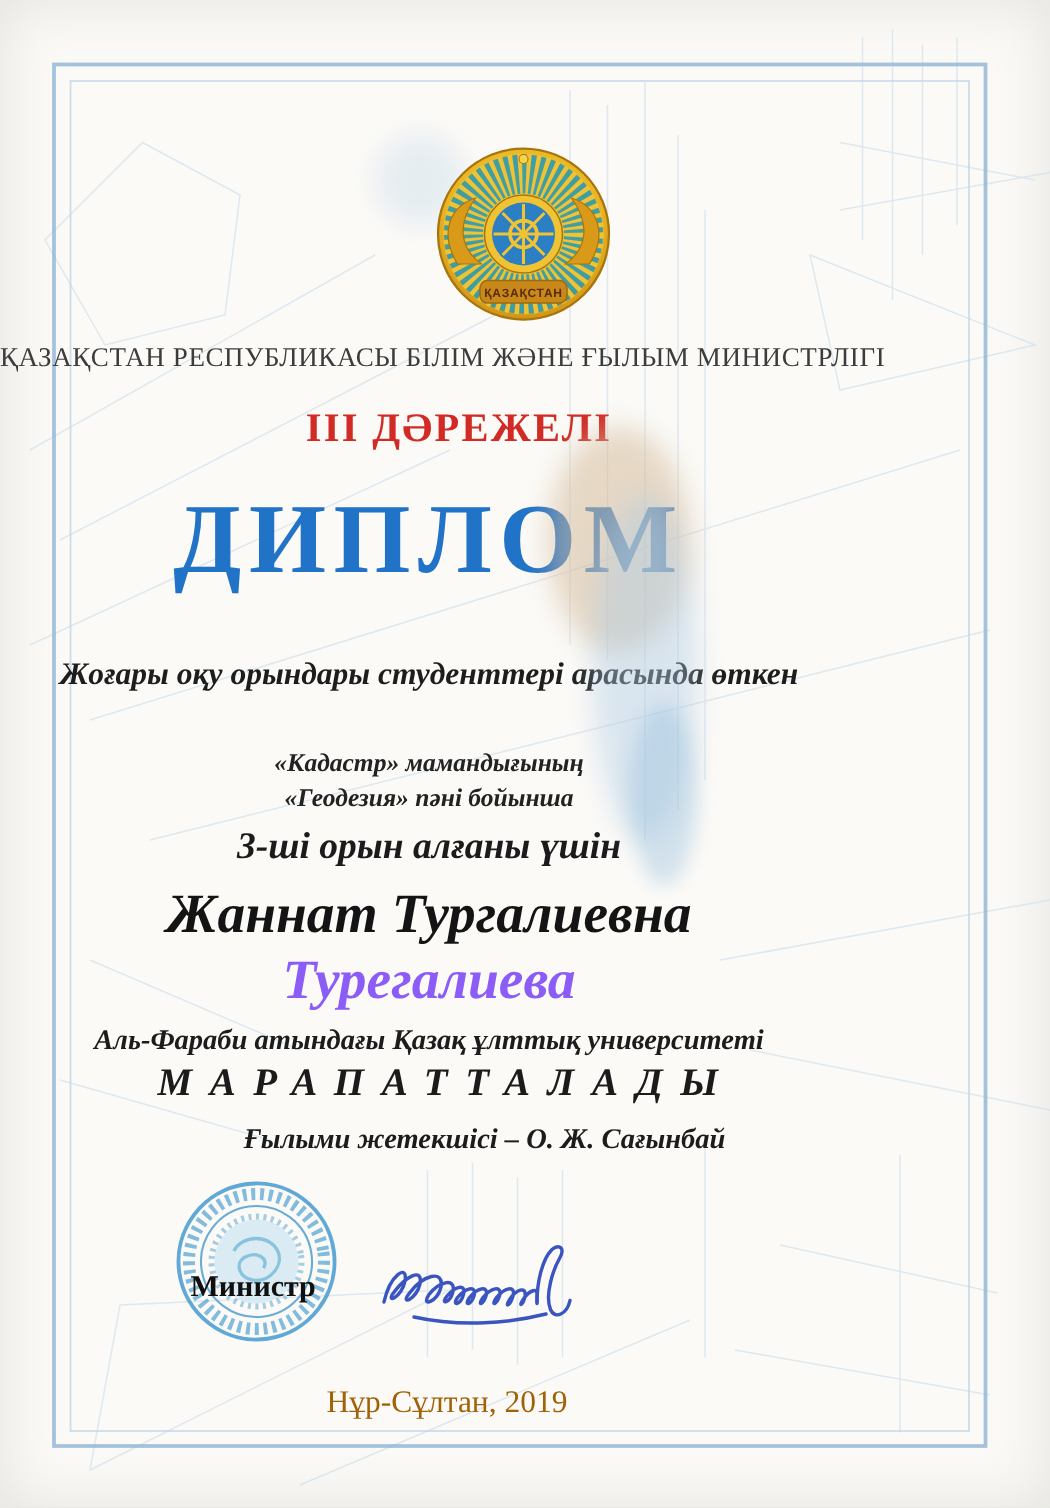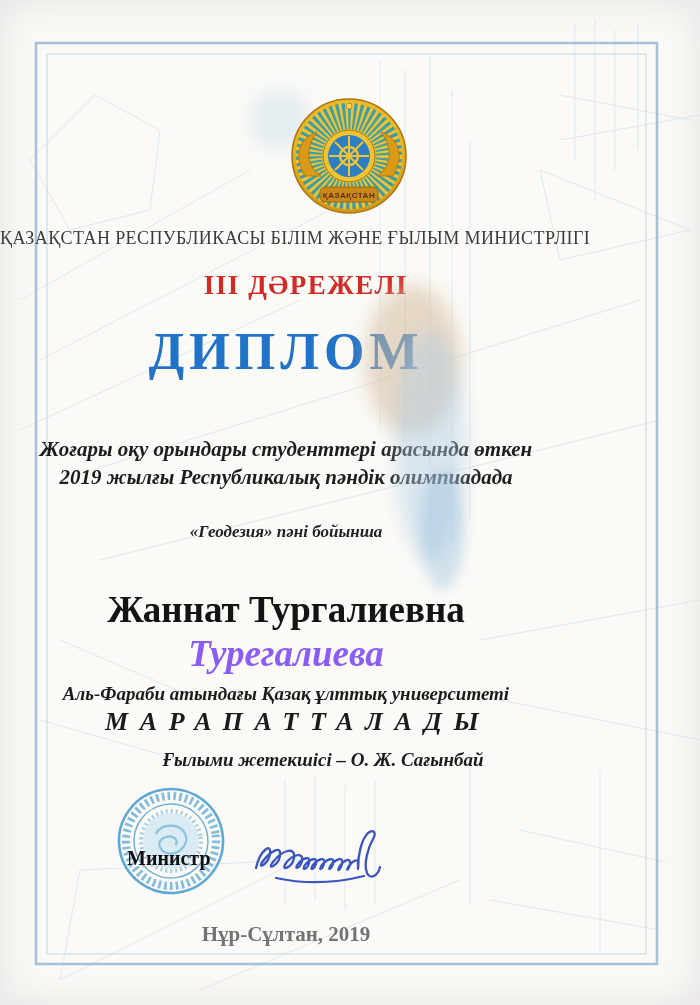--- a/index.html
+++ b/index.html
@@ -5,34 +5,34 @@
   html,body{margin:0;padding:0;background:#e9e7e2;}
   #page{
     position:relative;width:700px;height:1005px;margin:0 auto;
     background:#fbfaf7;overflow:hidden;
     font-family:"Liberation Serif","DejaVu Serif",serif;
     box-shadow:inset 0 0 40px rgba(160,160,155,.25);
   }
   .ctr{position:absolute;left:0;width:572px;text-align:center;white-space:nowrap;}
   #ministry{top:228px;font-size:18px;letter-spacing:.4px;color:#3c3c3c;}
   #degree{top:270px;font-size:27px;font-weight:bold;letter-spacing:1.5px;color:#d22b26;padding-left:20px;}
-  #diploma{top:322px;font-size:52px;font-weight:bold;letter-spacing:5px;color:#2173c8;}
+  #diploma{top:322px;font-size:66px;font-weight:bold;letter-spacing:5px;color:#2173c8;}
   #intro1{top:437px;font-size:21px;font-style:italic;font-weight:600;color:#1d1d1d;}
   #intro2{top:465px;font-size:21px;font-style:italic;font-weight:600;color:#1d1d1d;}
   #speciality{top:499px;font-size:17px;font-style:italic;font-weight:bold;color:#222;}
   #subject{top:522px;font-size:17px;font-style:italic;font-weight:bold;color:#222;}
   #place-line{top:551px;font-size:25px;font-style:italic;font-weight:600;color:#1b1b1b;}
-  #name1{top:588px;font-size:37px;font-weight:bold;color:#141414;}
+  #name1{top:588px;font-size:37px;font-style:italic;font-weight:bold;color:#141414;}
   #name2{top:632px;font-size:37px;font-style:italic;font-weight:bold;color:#8b5cf6;}
   #university{top:683px;font-size:19px;font-style:italic;font-weight:bold;color:#1c1c1c;}
   #award{top:707px;font-size:26px;font-style:italic;font-weight:600;letter-spacing:.45em;color:#1b1b1b;padding-left:.45em;}
   #supervisor{top:749px;font-size:19px;font-style:italic;font-weight:bold;color:#1c1c1c;margin-left:37px;}
   #minister-label{position:absolute;left:127px;top:847px;font-size:20px;font-weight:bold;color:#101010;z-index:5;}
   #minister-name{position:absolute;left:436px;top:843px;font-size:19px;font-weight:bold;color:#101010;}
-  #city-year{top:922px;font-size:21px;font-weight:bold;color:#737373;}
+  #city-year{top:922px;font-size:21px;font-weight:normal;color:#a16207;margin-left:12px;}
   #emblem{position:absolute;left:289px;top:94px;z-index:2;}
   #stamp{position:absolute;left:112px;top:782px;z-index:3;}
   #signature{position:absolute;left:248px;top:808px;z-index:4;}
   #sketch,#frame{position:absolute;left:0;top:0;z-index:0;}
   .wm{position:absolute;border-radius:50%;filter:blur(9px);z-index:1;}
   #wm-tan{left:365px;top:285px;width:95px;height:150px;background:rgba(213,188,156,.55);}
   #wm-blue1{left:395px;top:330px;width:70px;height:230px;background:rgba(176,205,228,.45);}
   #wm-blue2{left:420px;top:470px;width:45px;height:120px;background:rgba(150,190,220,.40);filter:blur(6px);}
   #wm-blue3{left:250px;top:90px;width:60px;height:60px;background:rgba(190,212,230,.35);}
 </style>
@@ -87,22 +87,23 @@
     <path d="M60,42 V82 M40,62 H80 M46,48 L74,76 M74,48 L46,76" stroke="#f0c335" stroke-width="2"></path>
     <rect x="31" y="93" width="58" height="15" rx="5" fill="#c8881a" stroke="#a06a0c" stroke-width="1"></rect>
     <text x="60" y="104" text-anchor="middle" font-size="8" font-weight="bold" fill="#5a2c08" font-family="Liberation Sans, sans-serif" letter-spacing="0.5">ҚАЗАҚСТАН</text>
     <circle cx="60" cy="12" r="3" fill="#f7d44a" stroke="#a8750d" stroke-width="0.7"></circle>
   </svg>
 
   <div class="ctr" id="ministry">ҚАЗАҚСТАН РЕСПУБЛИКАСЫ БІЛІМ ЖӘНЕ ҒЫЛЫМ МИНИСТРЛІГІ</div>
   <div class="ctr" id="degree">III ДӘРЕЖЕЛІ</div>
   <div class="ctr" id="diploma">ДИПЛОМ</div>
   <div class="ctr" id="intro1">Жоғары оқу орындары студенттері арасында өткен</div>
-  <div class="ctr" id="intro2">2019 жылғы Республикалық пәндік олимпиадада</div>
+  <div class="ctr" id="speciality">«Кадастр» мамандығының</div>
   <div class="ctr" id="subject">«Геодезия» пәні бойынша</div>
+  <div class="ctr" id="place-line">3-ші орын алғаны үшін</div>
   <div class="ctr" id="name1">Жаннат Тургалиевна</div>
   <div class="ctr" id="name2">Турегалиева</div>
   <div class="ctr" id="university">Аль-Фараби атындағы Қазақ ұлттық университеті</div>
   <div class="ctr" id="award">МАРАПАТТАЛАДЫ</div>
   <div class="ctr" id="supervisor">Ғылыми жетекшісі – О. Ж. Сағынбай</div>
 
   <svg id="stamp" width="118" height="118" viewBox="0 0 118 118">
     <g transform="rotate(-8 59 59)" stroke="#4f9fd0" fill="none">
       <circle cx="59" cy="59" r="52" stroke-width="2.6" opacity="0.9"></circle>
       <circle cx="59" cy="59" r="37" stroke-width="1.4" opacity="0.85"></circle>

